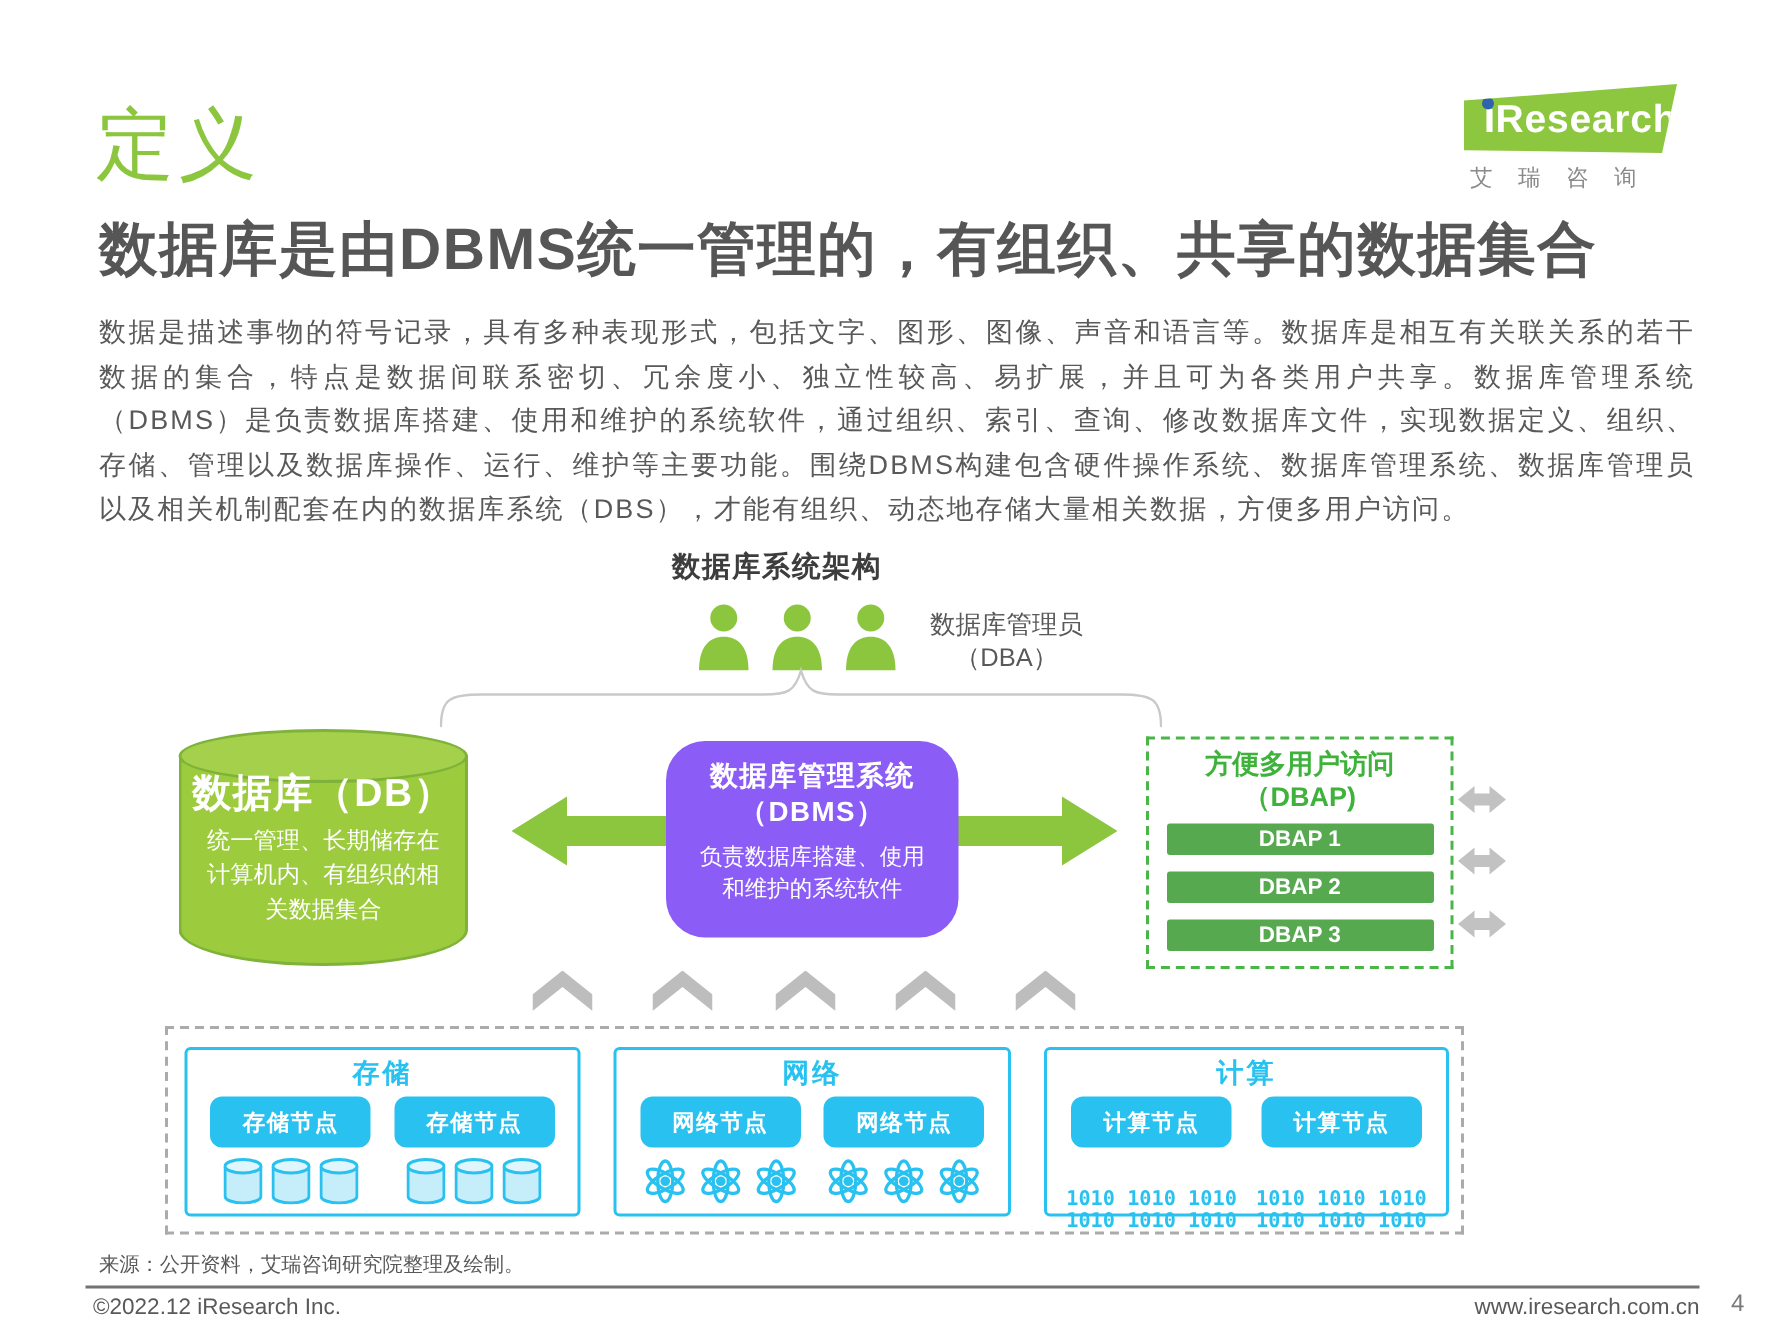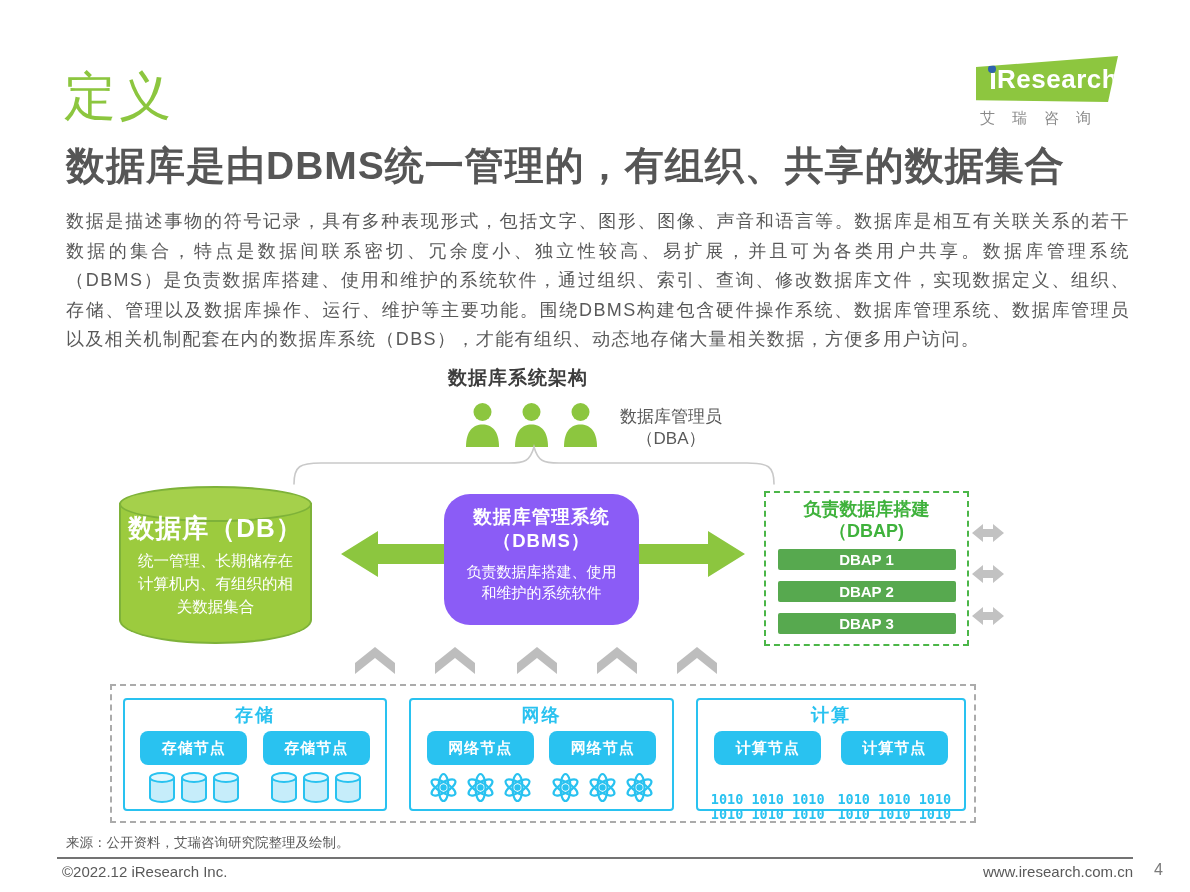--- a/index.html
+++ b/index.html
@@ -166,21 +166,21 @@
       <div>（DBMS）</div>
     </div>
     <div class="dbms-desc">
       <div>负责数据库搭建、使用</div>
       <div>和维护的系统软件</div>
     </div>
   </div>
 
   <div class="abs dbap-box">
     <div class="dbap-title">
-      <div>负责数据库搭建</div>
+      <div>方便多用户访问</div>
       <div>（DBAP)</div>
     </div>
     <div class="dbap-bars">
       <div class="dbap-bar">DBAP 1</div>
       <div class="dbap-bar">DBAP 2</div>
       <div class="dbap-bar">DBAP 3</div>
     </div>
   </div>
 
   <svg class="abs rel-arrow-1" width="32" height="22" viewBox="0 0 32 22">

